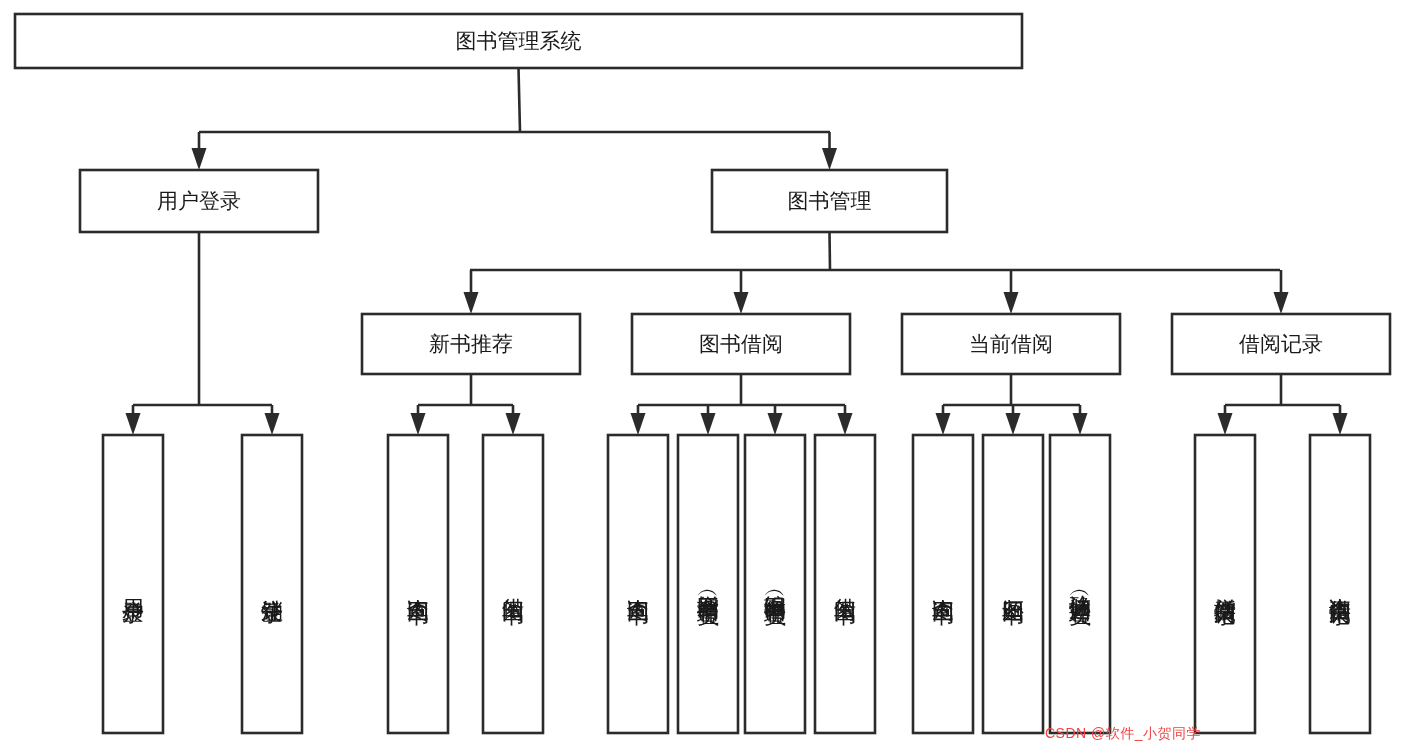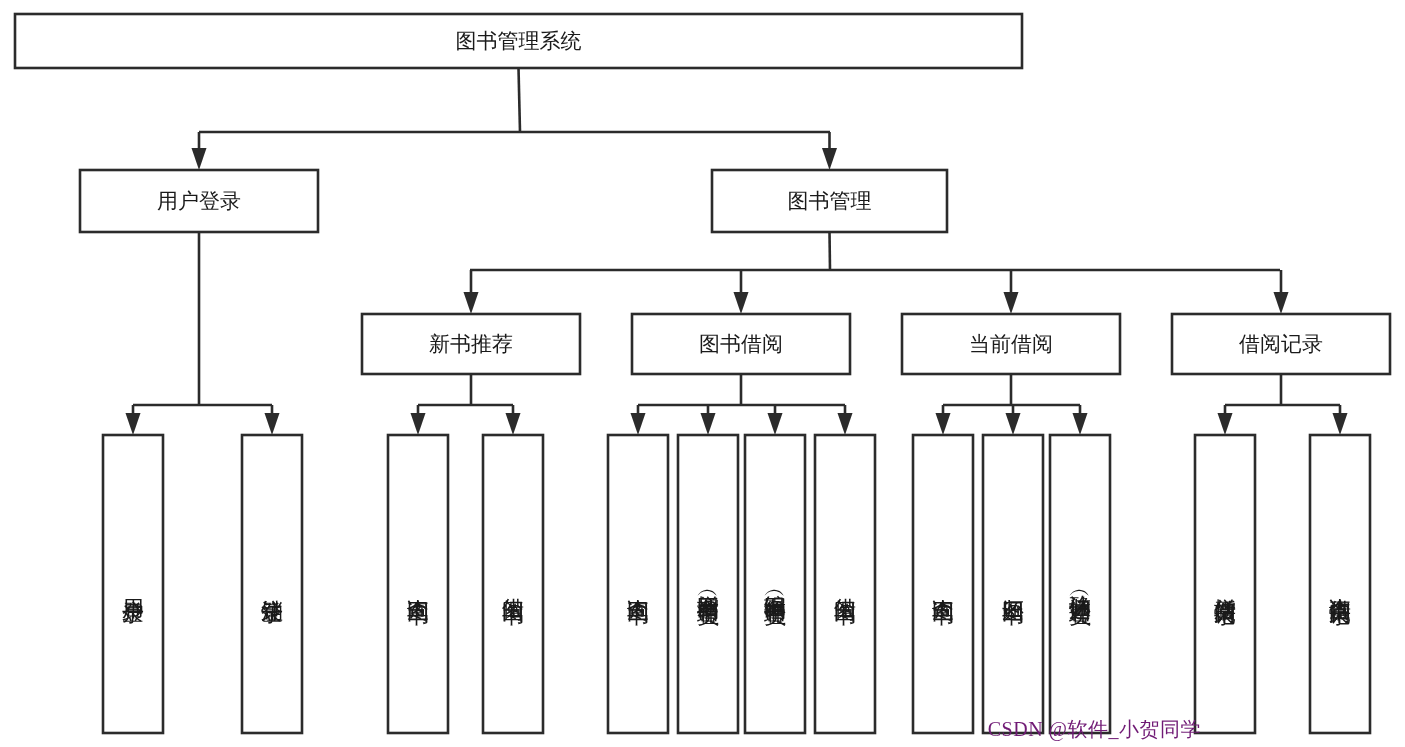--- a/index.html
+++ b/index.html
@@ -61,23 +61,23 @@
     line-height: 1.18;
     letter-spacing: 1.5px;
     color: #1a1a1a;
     white-space: nowrap;
     pointer-events: none;
   }
   .watermark {
     position: absolute;
     right: 8px;
     bottom: 4px;
-    font-family: Liberation Serif, serif;
-    font-size: 20px;
-    color: #701a75;
+    font-family: Liberation Sans, sans-serif;
+    font-size: 14px;
+    color: #ef4444;
     letter-spacing: 0.5px;
     user-select: none;
   }
 </style>
 </head>
 <body>
 
 <div id="diagram-root">
 
   <svg class="diagram" viewBox="0 0 1405 747">

